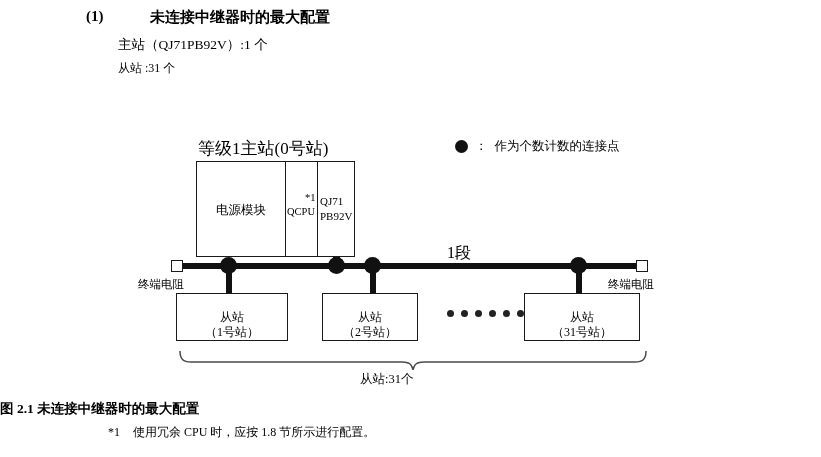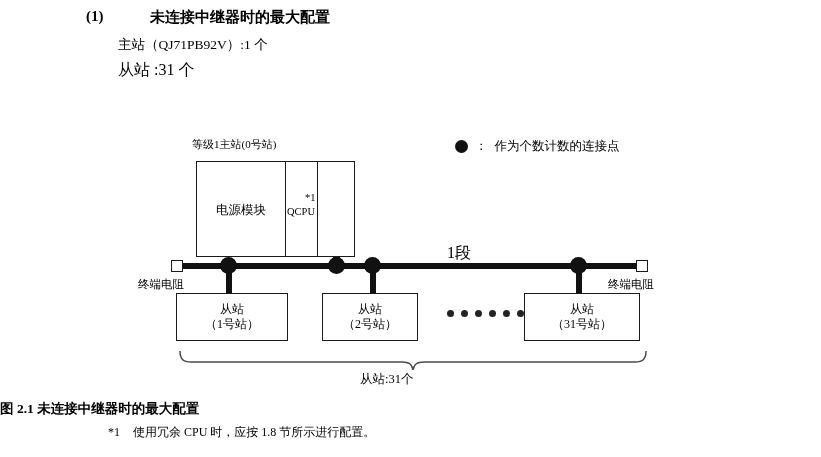--- a/index.html
+++ b/index.html
@@ -23,39 +23,39 @@
     left:118px;top:8px;
     font-size:15px;font-weight:bold;margin-left:32px;
   }
   #spec-master{
     left:118px;top:36px;
     font-size:13.5px;
     text-align:center;
   }
   #spec-slave{
     left:118px;top:60px;
-    font-size:16px;
+    font-size:12px;
   }
 
   
   #legend{
     left:455px;top:138px;
     display:flex;align-items:center;gap:7px;
     font-size:12.5px;
   }
   #legend .dot{
     width:13px;height:13px;border-radius:50%;
     background:#111;display:inline-block;
   }
   #legend .colon{font-size:12.5px;}
 
   
   #rack-label{
-    left:192px;top:137px;
-    font-size:11px;
+    left:198px;top:137px;
+    font-size:17px;
   }
   #rack{
     left:196px;top:161px;
     width:159px;height:96px;
     border:1.3px solid #1a1a1a;
     box-sizing:border-box;
   }
   .rack-div{
     top:0;height:100%;
     width:0;border-left:1.3px solid #1a1a1a;
@@ -116,21 +116,21 @@
   #term-left-label{left:138px;top:277px;font-size:11.5px;}
   #term-right-label{left:608px;top:277px;font-size:11.5px;}
 
   #segment-label{left:447px;top:243px;font-size:16px;}
 
   
   .slave{
     border:1.3px solid #1a1a1a;background:#fff;box-sizing:border-box;
     top:293px;height:48px;
     display:flex;flex-direction:column;
-    align-items:center;justify-content:center;
+    align-items:center;justify-content:flex-end;
     font-size:12px;line-height:1.25;
   }
   #slave-1{left:176px;width:112px;}
   #slave-2{left:322px;width:96px;}
   #slave-31{left:524px;width:116px;}
 
   #ellipsis{
     left:447px;top:310px;
     display:flex;gap:7px;align-items:center;
   }
@@ -171,20 +171,24 @@
 
   <div class="abs" id="cell-power">
     <span>电源模块</span>
   </div>
 
   <div class="abs" id="cell-qcpu">
     <span class="star">*1</span>
     <span class="qcpu-txt">QCPU</span>
   </div>
 
+  <div class="abs" id="cell-master">
+    <span class="l1">QJ71</span>
+    <span class="l2">PB92V</span>
+  </div>
 </div>
 
 <div class="abs" id="master-drop"></div>
 
 <div class="abs" id="segment-label">1段</div>
 
 <div class="abs" id="bus"></div>
 
 <div class="abs term" id="term-left"></div>
 <div class="abs term" id="term-right"></div>

